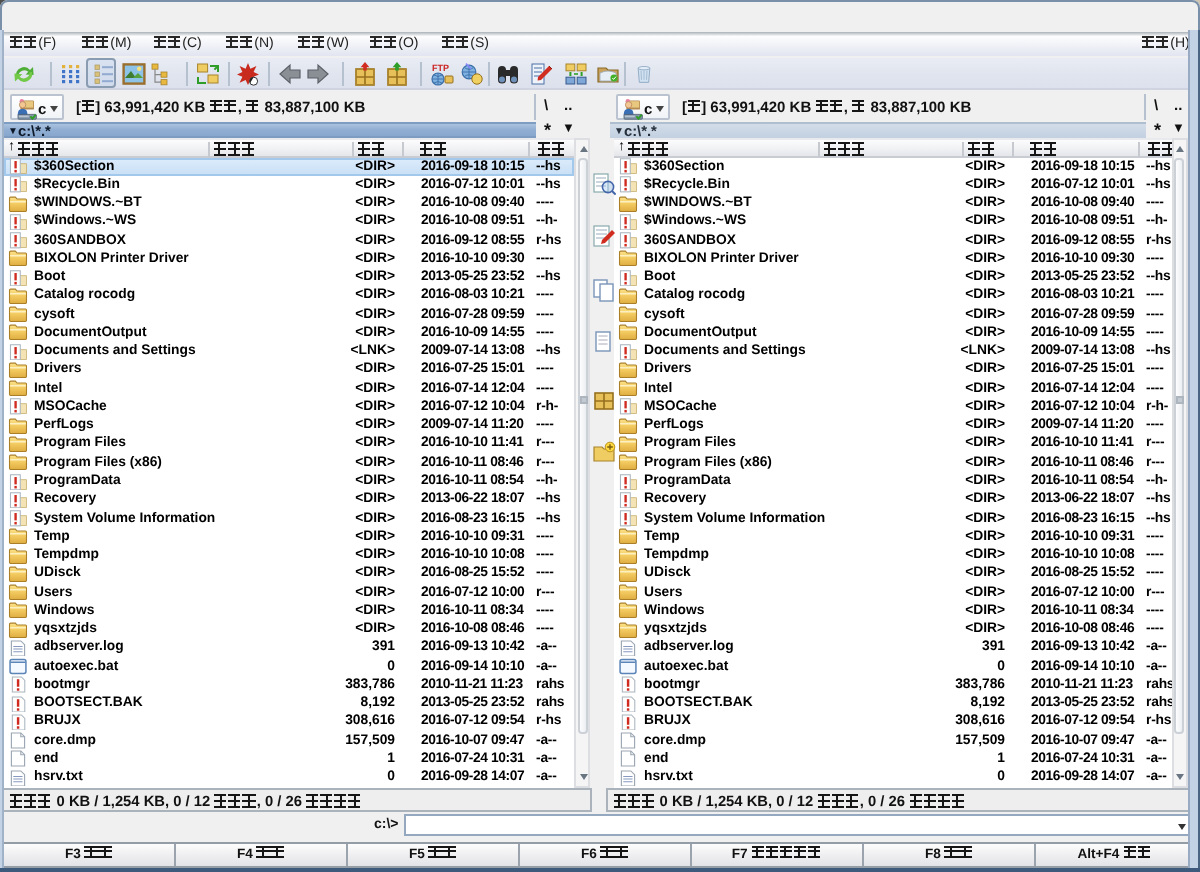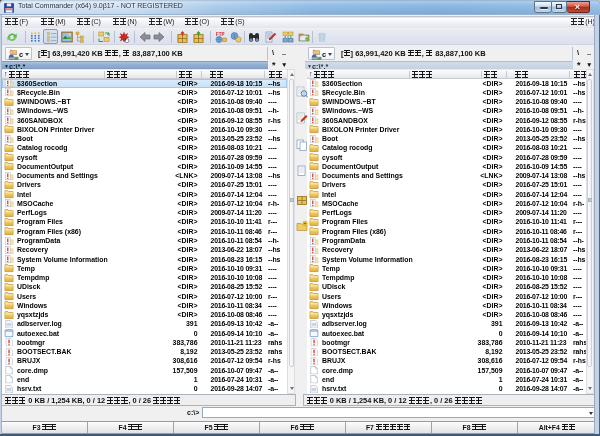--- a/index.html
+++ b/index.html
@@ -119,39 +119,20 @@
  <path d="M1 2.2 H9" stroke="#5b85b8" stroke-width="0.8"></path>
 </symbol>
 <symbol id="hd" viewBox="0 0 10 9">
  <path d="M2 0.5 L6.8 0.5 L8.6 2.3 L8.6 8.5 L2 8.5 Z" fill="#fff" stroke="#aab4be" stroke-width="0.55"></path>
  <rect x="4.4" y="1.7" width="1.3" height="4" fill="#cf2b20"></rect>
  <rect x="4.4" y="6.5" width="1.3" height="1.3" fill="#cf2b20"></rect>
 </symbol>
 </defs>
   </svg>
 <div id="win">
-<div id="title">
-<svg id="ticon" width="10" height="10" viewBox="0 0 10 10">
- <rect x="0.3" y="0.3" width="9.4" height="9.4" rx="1" fill="#2742a8" stroke="#16245e" stroke-width="0.5"></rect>
- <rect x="2.8" y="0.4" width="4.4" height="3" fill="#e8ecf4"></rect>
- <rect x="1.6" y="5" width="6.8" height="4.6" fill="#f2f3f6"></rect>
- <rect x="1.9" y="5.5" width="6.2" height="1.1" fill="#d23c2a"></rect>
- <rect x="1.9" y="7.2" width="6.2" height="0.8" fill="#c8ccd8"></rect>
-</svg>
-<span class="txt">Total Commander (x64) 9.0β17 - NOT REGISTERED</span>
-<span id="bmin" class="cap">
-        <i></i>
-      </span>
-<span id="bmax" class="cap">
-        <i></i>
-      </span>
-<span id="bclose" class="cap">
-        <b>×</b>
-      </span>
-</div>
 <div id="menu">
       <b style="left:4px"><s class="j jm"></s><s class="j jm"></s>(F)</b>
       <b style="left:40px"><s class="j jm"></s><s class="j jm"></s>(M)</b>
       <b style="left:76px"><s class="j jm"></s><s class="j jm"></s>(C)</b>
       <b style="left:112px"><s class="j jm"></s><s class="j jm"></s>(N)</b>
       <b style="left:148px"><s class="j jm"></s><s class="j jm"></s>(W)</b>
       <b style="left:184px"><s class="j jm"></s><s class="j jm"></s>(O)</b>
       <b style="left:220px"><s class="j jm"></s><s class="j jm"></s>(S)</b>
       <b style="left:570px"><s class="j jm"></s><s class="j jm"></s>(H)</b>
     </div>

